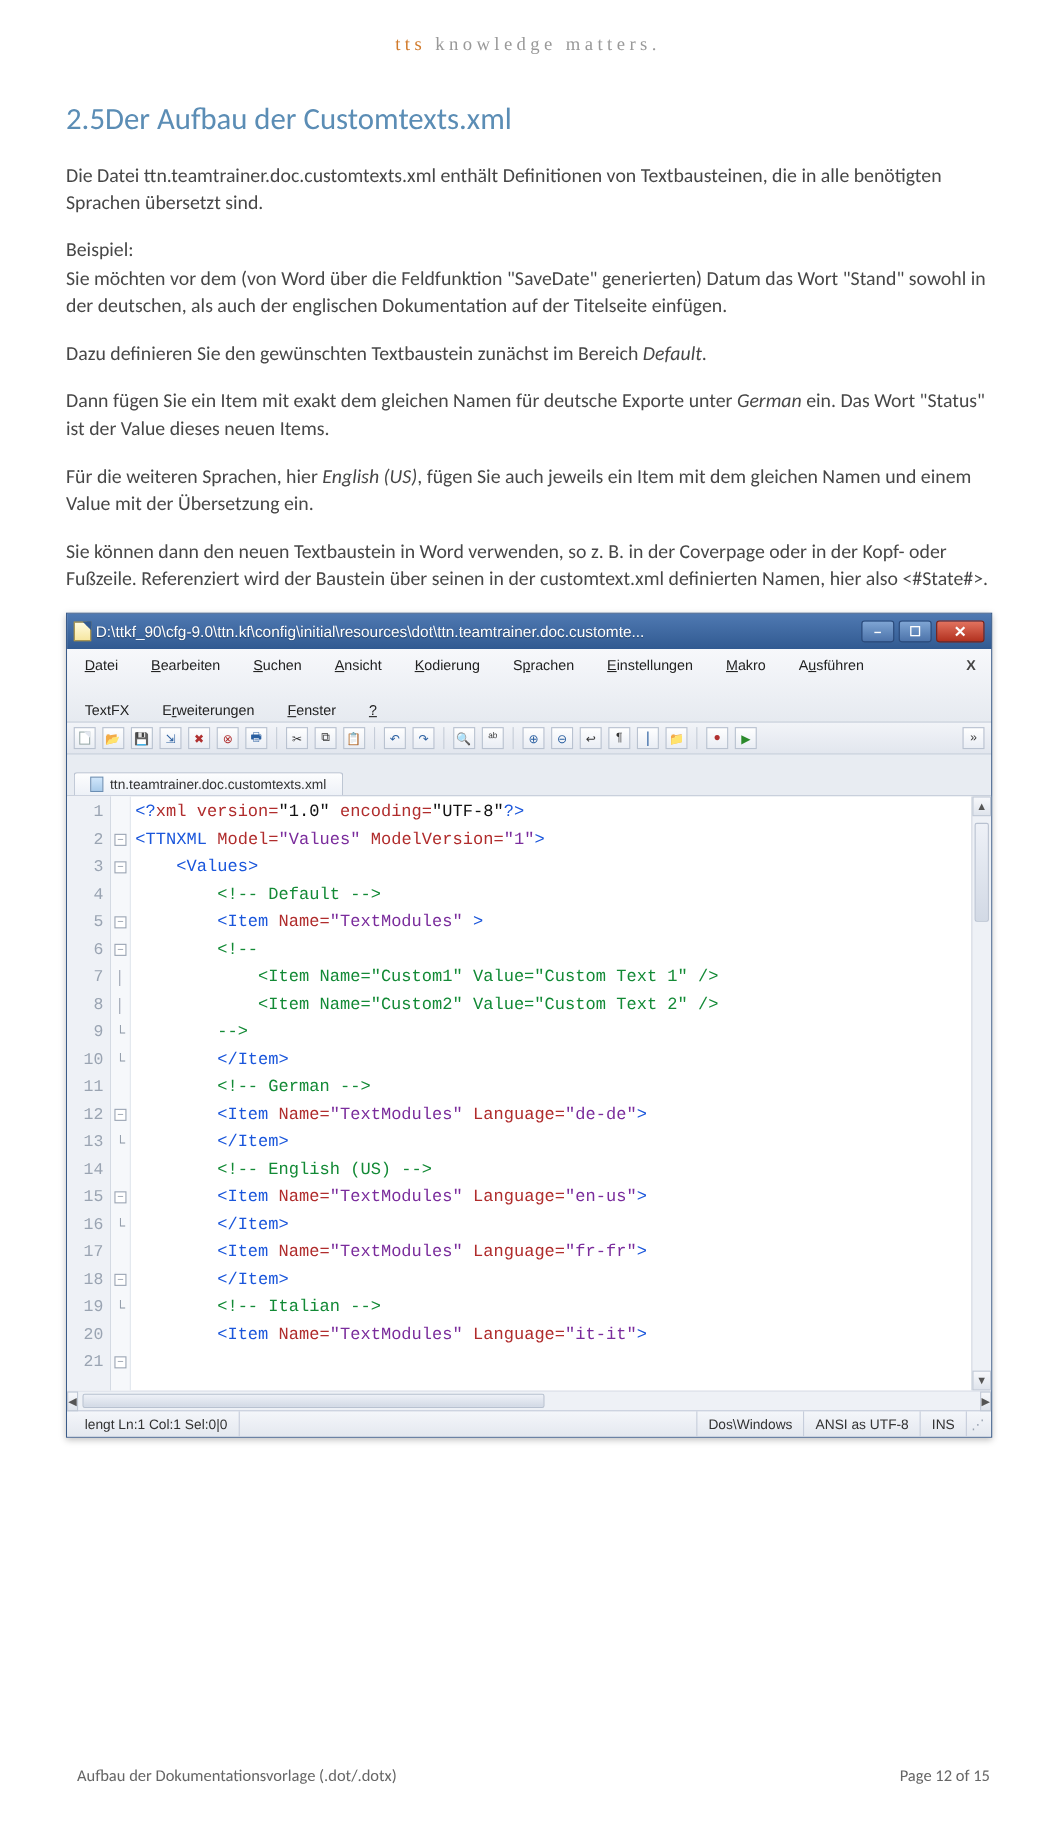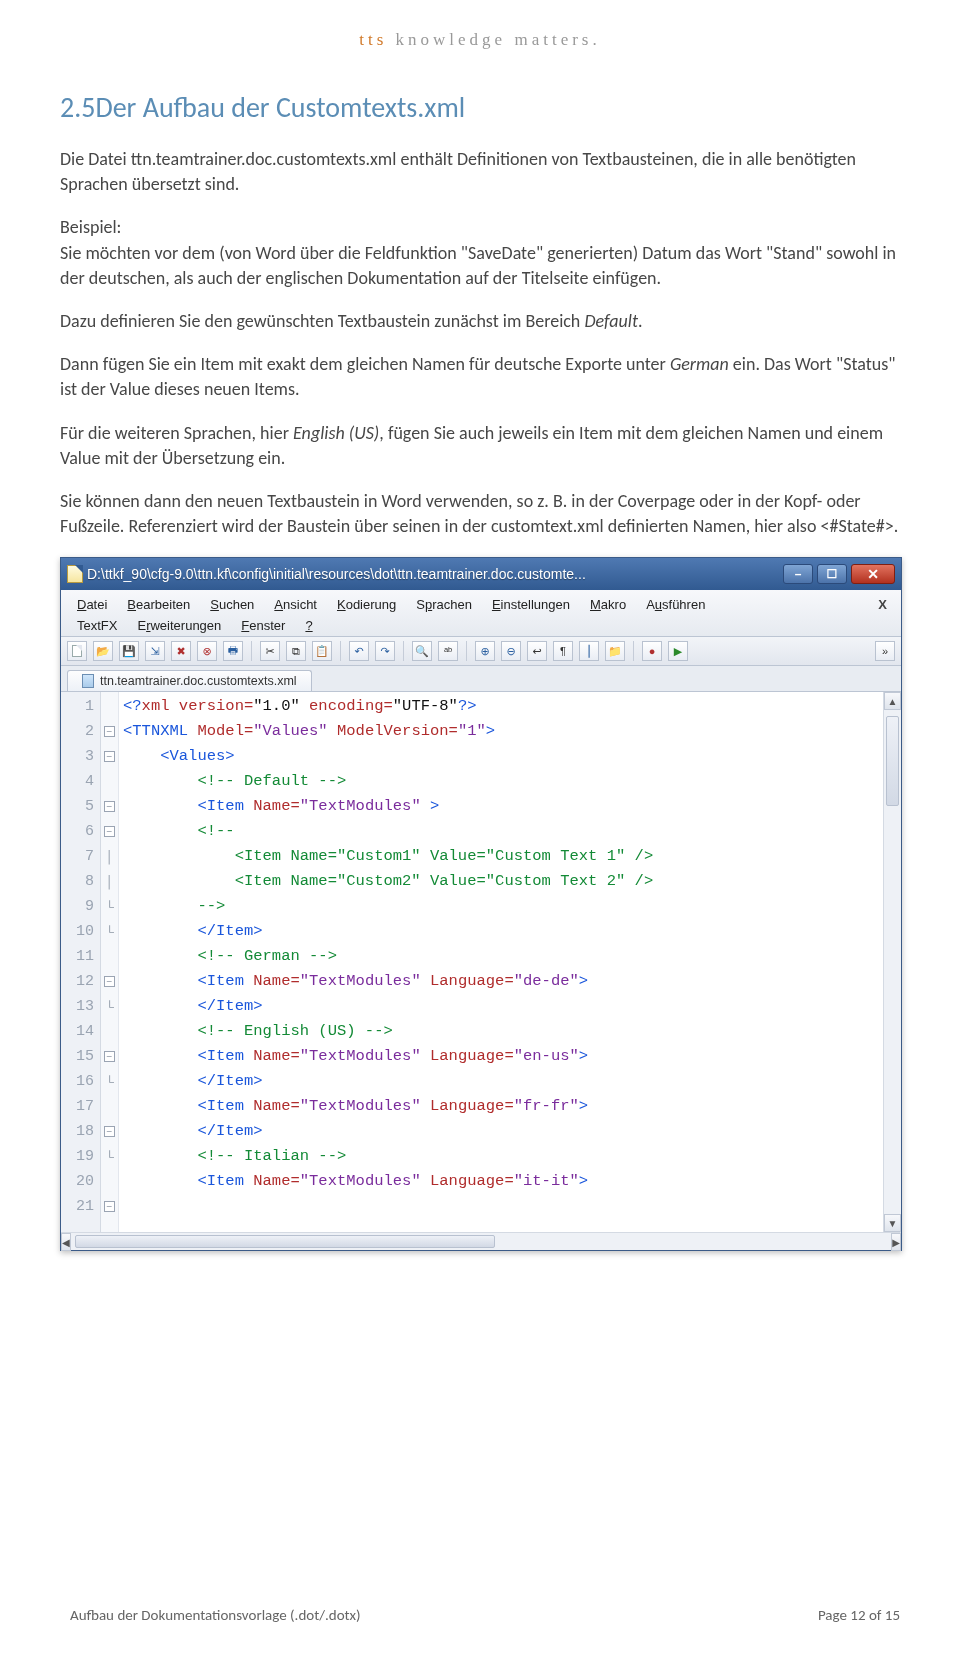--- a/index.html
+++ b/index.html
@@ -84,21 +84,21 @@
     border-color: #7f1f12;
     width: 44px;
     font-size: 14px;
   }
   .menubar {
     background: linear-gradient(#f7f8fb,#e6eaf0);
     border-bottom: 1px solid #bcc5d3;
     padding: 4px 6px 0 6px;
     display: flex;
     flex-wrap: wrap;
-    gap: 0;
+    gap: 10px;
     align-items: center;
     font-size: 13px;
     color: #222;
   }
   .menu-item {
     padding: 3px 10px;
     white-space: nowrap;
   }
   .menu-item .ul { text-decoration: underline; }
   .menu-close { margin-left: auto; padding: 2px 8px; font-weight: bold; color: #444; }
@@ -130,21 +130,21 @@
     display: flex;
   }
   .tab {
     background: linear-gradient(#fdfdfe,#edf1f7);
     border: 1px solid #b8c1d0;
     border-bottom: none;
     padding: 3px 14px;
     font-size: 12.5px;
     color: #333;
     border-radius: 3px 3px 0 0;
-    display: flex; gap: 6px; align-items: center;
+    display: flex; gap: 6px; align-items: center; margin-top: 12px;
   }
   .tab .tab-icon { width:12px;height:14px;background:linear-gradient(#d0e6fb,#a9cbea);border:1px solid #6b8eb3; }
 
   .editor {
     display: flex;
     background: #fff;
     height: 540px;
     position: relative;
   }
   .gutter {
@@ -432,18 +432,26 @@
     </div>
   </div>
   <div class="scrollbar-h">
     <div class="sb-btn">◀</div>
     <div class="sb-track-h">
         <div class="sb-thumb-h"></div>
       </div>
     <div class="sb-btn">▶</div>
   </div>
 
+  <div class="statusbar">
+    <div class="cell">lengt Ln:1   Col:1   Sel:0|0</div>
+    <div class="spacer"></div>
+    <div class="cell">Dos\Windows</div>
+    <div class="cell">ANSI as UTF-8</div>
+    <div class="cell">INS</div>
+    <div class="grip">⋰</div>
+  </div>
 </div>
 
 <div class="footer">
   <span>Aufbau der Dokumentationsvorlage (.dot/.dotx)</span>
   <span>Page 12 of 15</span>
 </div>
 
 </body></html>

